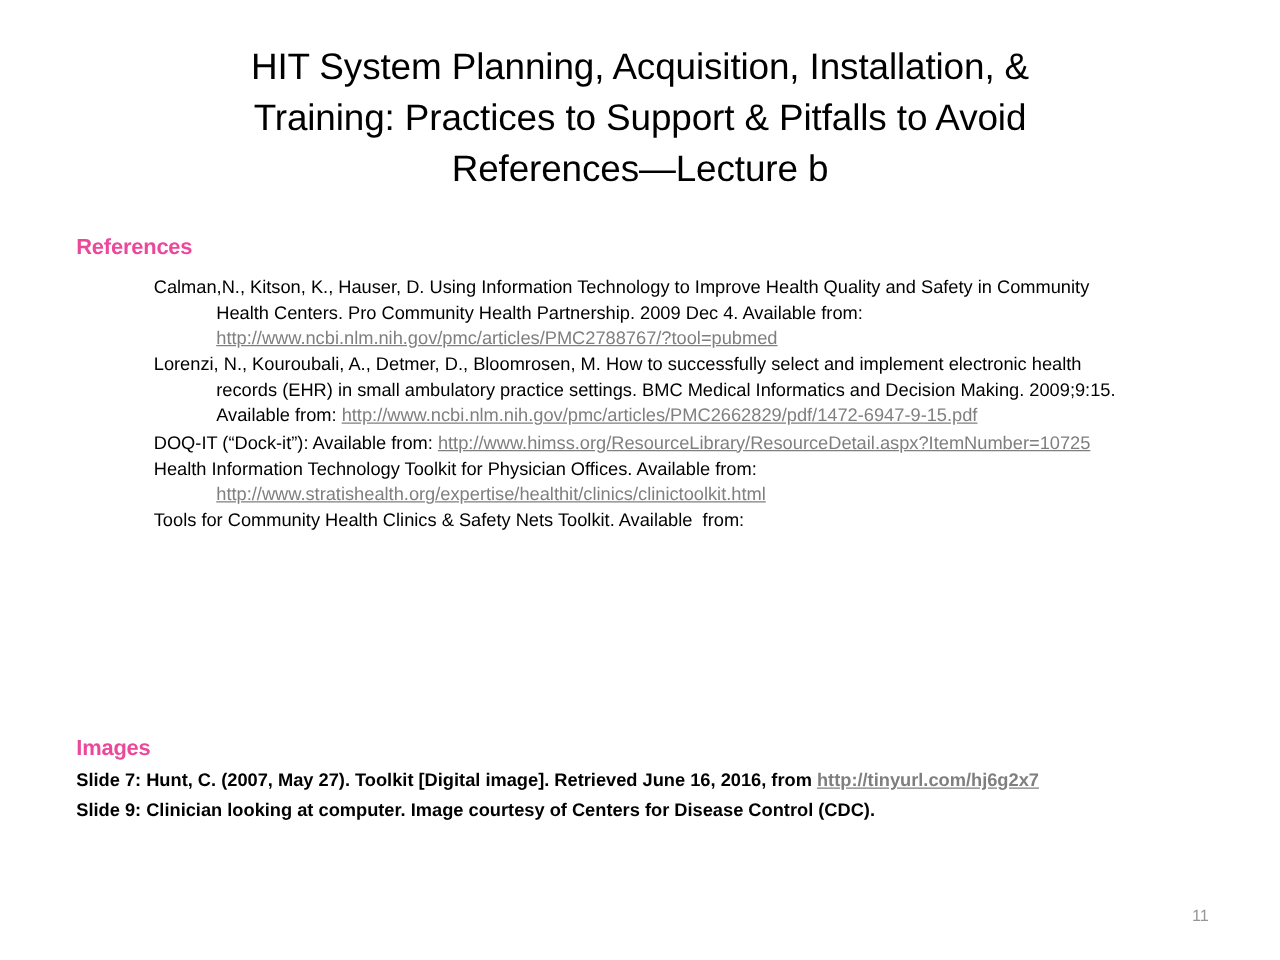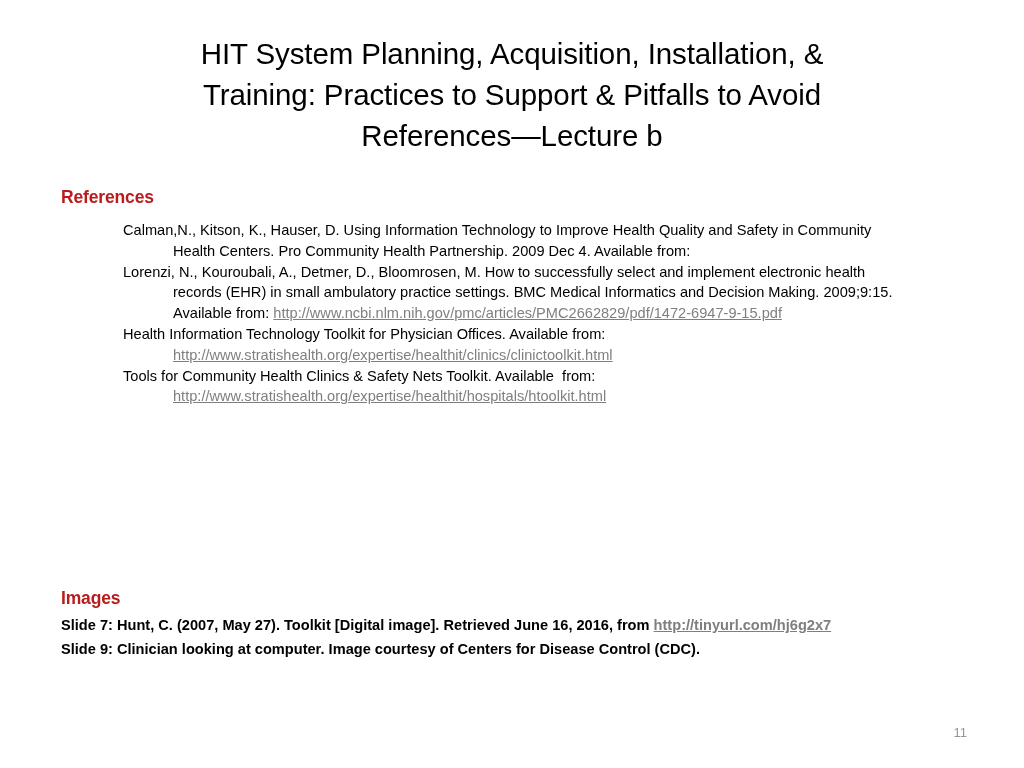--- a/index.html
+++ b/index.html
@@ -43,21 +43,21 @@
     left: 61px;
     top: 186px;
     width: 910px;
   }
 
   .section-heading {
     font-size: 17.5px;
     font-weight: bold;
     line-height: 22px;
     margin: 0 0 4px 0;
-    color: #b91c1c;
+    color: #ec4899;
     letter-spacing: -0.15px;
   }
 
   .ref-list {
     margin: 12px;
     padding: 0;
     list-style: none;
   }
 
   .ref-item {
@@ -129,38 +129,41 @@
 
   <div class="body-area">
 
     <div class="section-heading">References</div>
 
     <ul class="ref-list">
 
       <li class="ref-item">
         <span class="line first">Calman,N., Kitson, K., Hauser, D. Using Information Technology to Improve Health Quality and Safety in Community</span>
         <span class="line cont">Health Centers. Pro Community Health Partnership. 2009 Dec 4. Available from:</span>
+        <span class="line cont"><a class="url" href="#">http://www.ncbi.nlm.nih.gov/pmc/articles/PMC2788767/?tool=pubmed</a></span>
       </li>
 
       <li class="ref-item">
         <span class="line first">Lorenzi, N., Kouroubali, A., Detmer, D., Bloomrosen, M. How to successfully select and implement electronic health</span>
         <span class="line cont">records (EHR) in small ambulatory practice settings. BMC Medical Informatics and Decision Making. 2009;9:15.</span>
         <span class="line cont"><span>Available from: </span><a class="url" href="#">http://www.ncbi.nlm.nih.gov/pmc/articles/PMC2662829/pdf/1472-6947-9-15.pdf</a></span>
       </li>
 
 
+      <li class="ref-item">
+        <span class="line first"><span>DOQ-IT (“Dock-it”): Available from: </span><a class="url" href="#">http://www.himss.org/ResourceLibrary/ResourceDetail.aspx?ItemNumber=10725</a></span>
+      </li>
 
       <li class="ref-item">
         <span class="line first">Health Information Technology Toolkit for Physician Offices. Available from:</span>
         <span class="line cont"><a class="url" href="#">http://www.stratishealth.org/expertise/healthit/clinics/clinictoolkit.html</a></span>
       </li>
 
       <li class="ref-item">
         <span class="line first">Tools for Community Health Clinics &amp; Safety Nets Toolkit. Available  from:</span>
-        <span class="line cont"><a class="url" href="#">http://www.stratishealth.org/expertise/healthit/hospitals/htoolkit.html</a></span>
       </li>
 
     </ul>
   </div>
 
   <div class="images-block">
     <div class="section-heading">Images</div>
 
     <p class="img-line"><span>Slide 7: Hunt, C. (2007, May 27). Toolkit [Digital image]. Retrieved June 16, 2016, from </span><a class="url" href="#">http://tinyurl.com/hj6g2x7</a></p>
 

